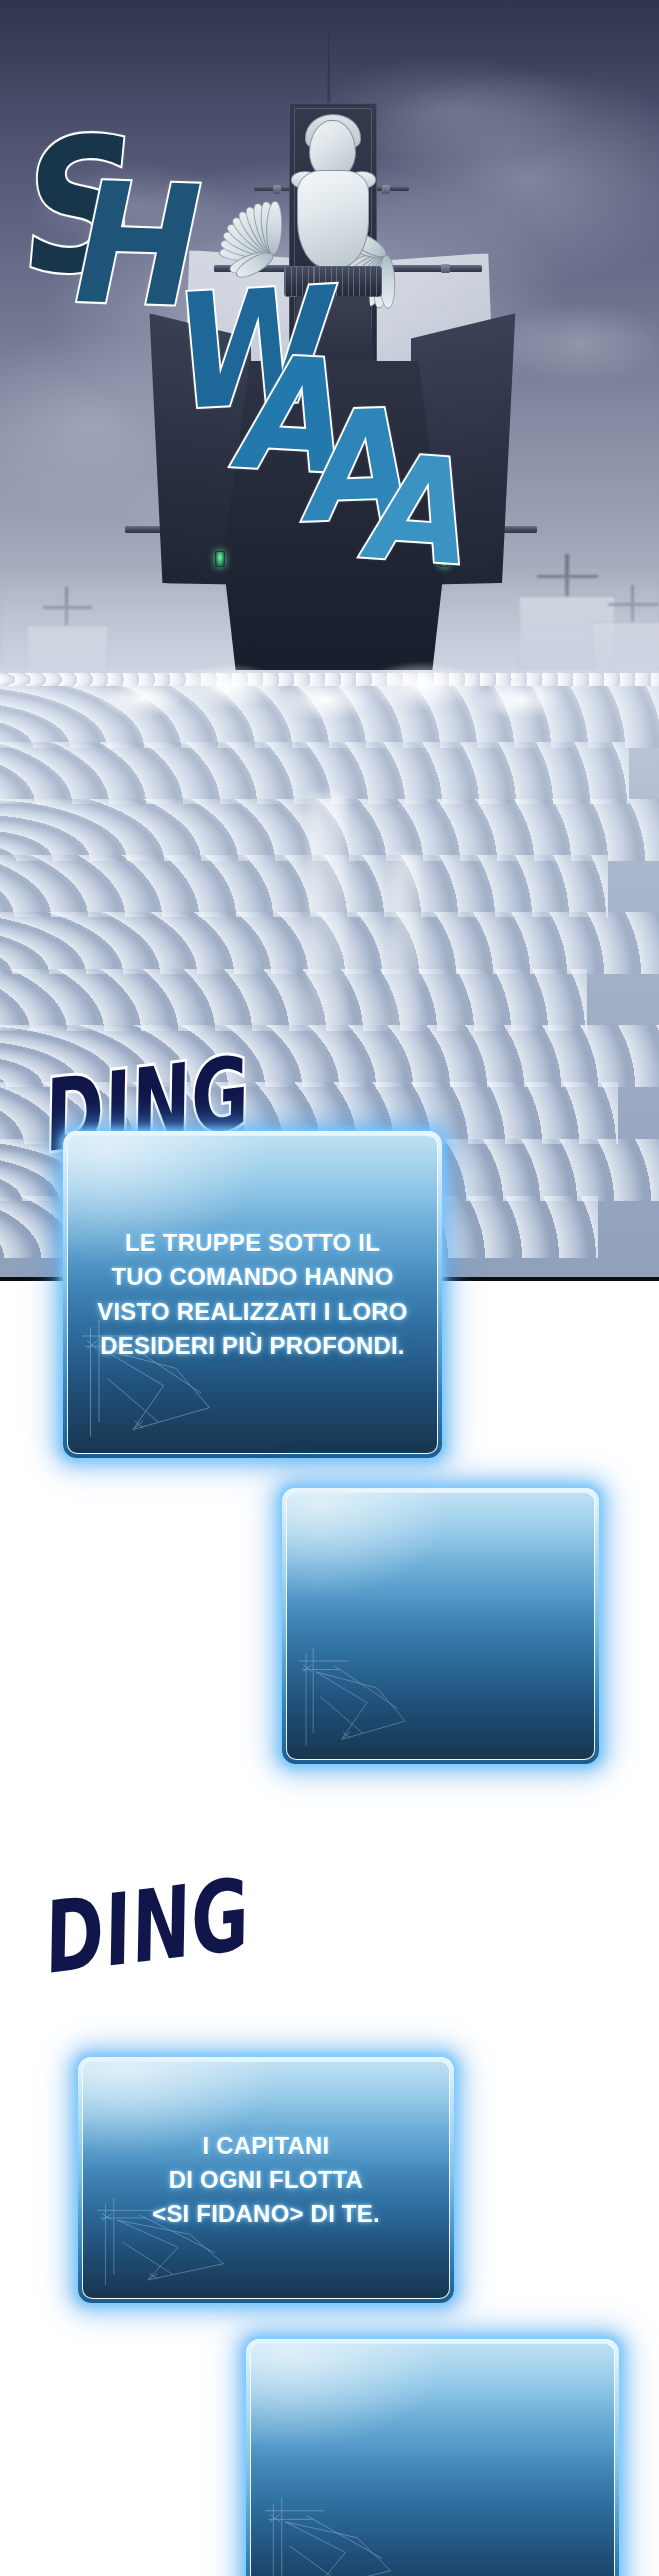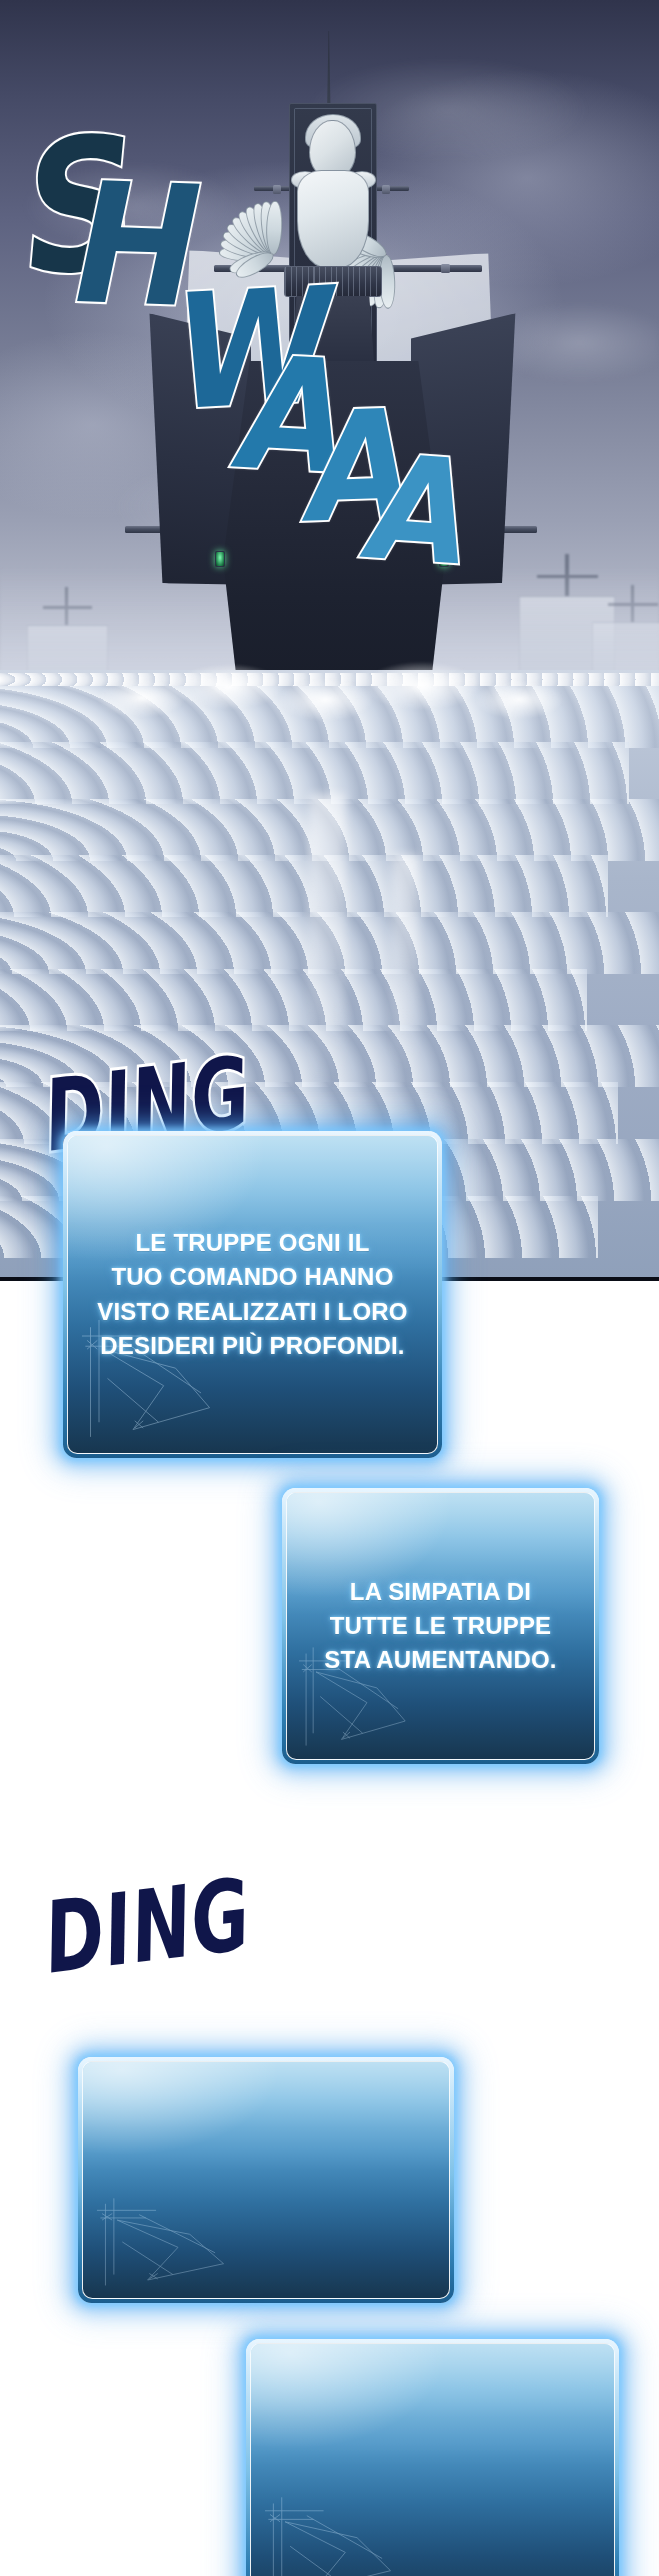--- a/index.html
+++ b/index.html
@@ -473,21 +473,21 @@
         <svg viewBox="0 0 200 200" preserveAspectRatio="none">
           <g stroke="#cfeaff" stroke-width="1.1" fill="none" opacity="0.75">
             <path d="M10 40 L10 190 M0 52 L70 52 M20 30 L20 170 M4 66 L58 66"></path>
             <path d="M24 70 L96 120 L60 180 L150 150 L110 96 Z"></path>
             <path d="M30 110 L90 170 M50 60 L140 130"></path>
             <path d="M6 58 l12 12 M6 70 l12 -12"></path>
             <path d="M62 168 l10 10 M62 178 l10 -10"></path>
           </g>
         </svg>
       </div>
-      <div class="sysbox-text">LE TRUPPE OGNI IL
+      <div class="sysbox-text">LE TRUPPE SOTTO IL
 TUO COMANDO HANNO
 VISTO REALIZZATI I LORO
 DESIDERI PIÙ PROFONDI.</div>
     </div>
   </div>
 
   <div class="sysbox box2">
     <div class="sysbox-inner">
       <div class="sysbox-gloss"></div>
       <div class="sysbox-corner-glow"></div>
@@ -495,43 +495,43 @@
         <svg viewBox="0 0 200 200" preserveAspectRatio="none">
           <g stroke="#cfeaff" stroke-width="1.1" fill="none" opacity="0.75">
             <path d="M10 40 L10 190 M0 52 L70 52 M20 30 L20 170 M4 66 L58 66"></path>
             <path d="M24 70 L96 120 L60 180 L150 150 L110 96 Z"></path>
             <path d="M30 110 L90 170 M50 60 L140 130"></path>
             <path d="M6 58 l12 12 M6 70 l12 -12"></path>
             <path d="M62 168 l10 10 M62 178 l10 -10"></path>
           </g>
         </svg>
       </div>
-      <div class="sysbox-text">LA SIMPATIA DI
-TUTTE LE TRUPPE
-STA AUMENTANDO.</div>
     </div>
   </div>
 
   <div class="sfx-ding ding2">DING</div>
 
   <div class="sysbox box3">
     <div class="sysbox-inner">
       <div class="sysbox-gloss"></div>
       <div class="sysbox-corner-glow"></div>
       <div class="sysbox-deco">
         <svg viewBox="0 0 200 200" preserveAspectRatio="none">
           <g stroke="#cfeaff" stroke-width="1.1" fill="none" opacity="0.75">
             <path d="M10 40 L10 190 M0 52 L70 52 M20 30 L20 170 M4 66 L58 66"></path>
             <path d="M24 70 L96 120 L60 180 L150 150 L110 96 Z"></path>
             <path d="M30 110 L90 170 M50 60 L140 130"></path>
             <path d="M6 58 l12 12 M6 70 l12 -12"></path>
             <path d="M62 168 l10 10 M62 178 l10 -10"></path>
           </g>
         </svg>
       </div>
+      <div class="sysbox-text">I CAPITANI
+DI OGNI FLOTTA
+&lt;SI FIDANO&gt; DI TE.</div>
     </div>
   </div>
 
   <div class="sysbox box4">
     <div class="sysbox-inner">
       <div class="sysbox-gloss"></div>
       <div class="sysbox-corner-glow"></div>
       <div class="sysbox-deco">
         <svg viewBox="0 0 200 200" preserveAspectRatio="none">
           <g stroke="#cfeaff" stroke-width="1.1" fill="none" opacity="0.75">

